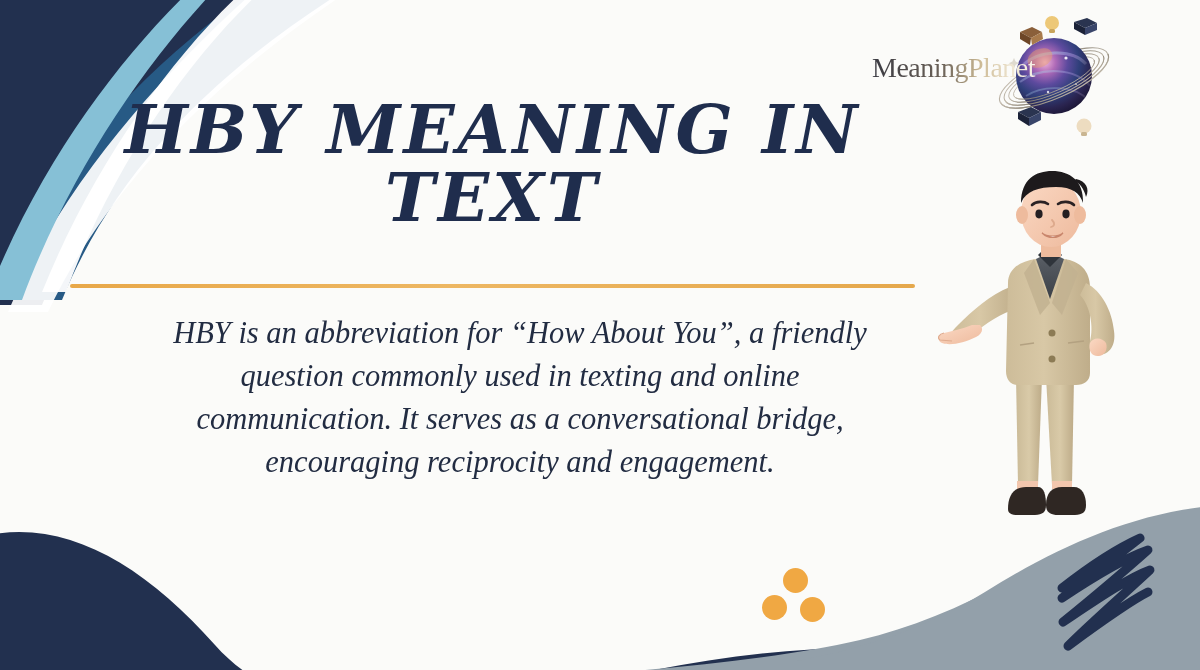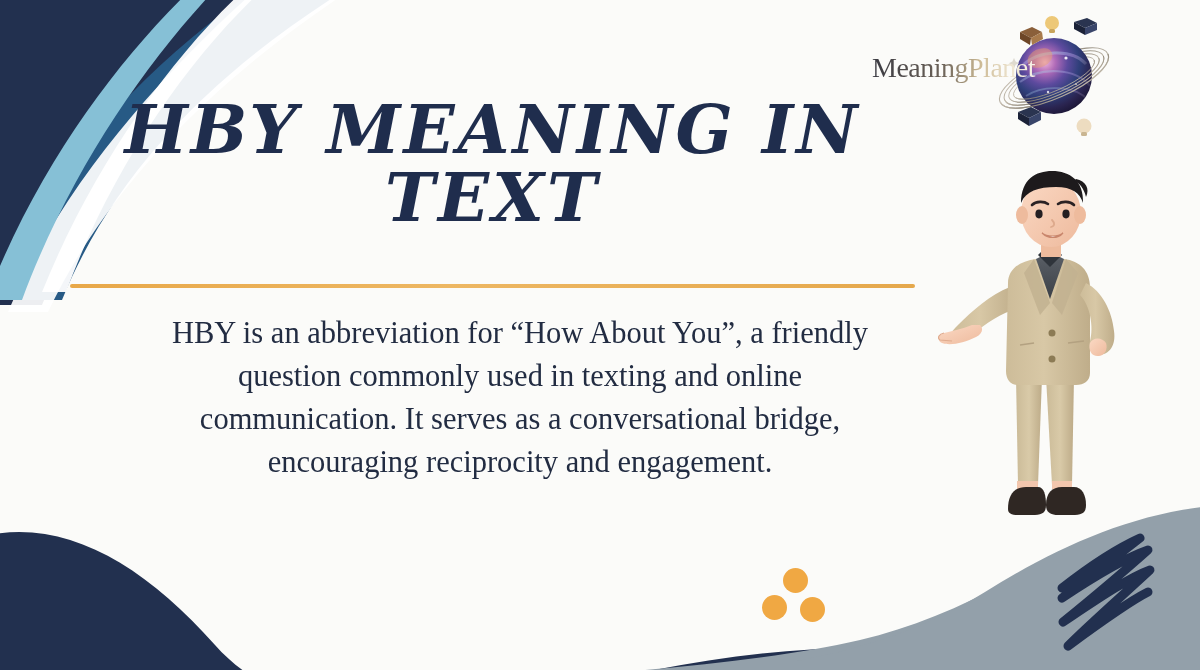--- a/index.html
+++ b/index.html
@@ -56,20 +56,21 @@
 
   
   .body-copy {
     position: absolute;
     left: 140px;
     top: 312px;
     width: 760px;
     text-align: center;
     color: #222c42;
     font-family: "Liberation Serif", serif;
+    font-style: italic;
     font-size: 30.5px;
     line-height: 43px;
   }
 
   
   .logo {
     position: absolute;
     left: 872px;
     top: 4px;
     width: 320px;

